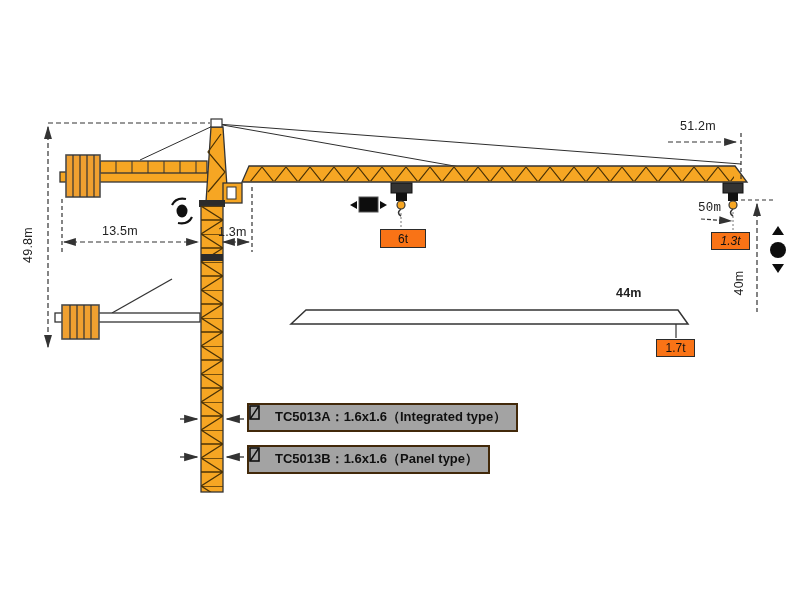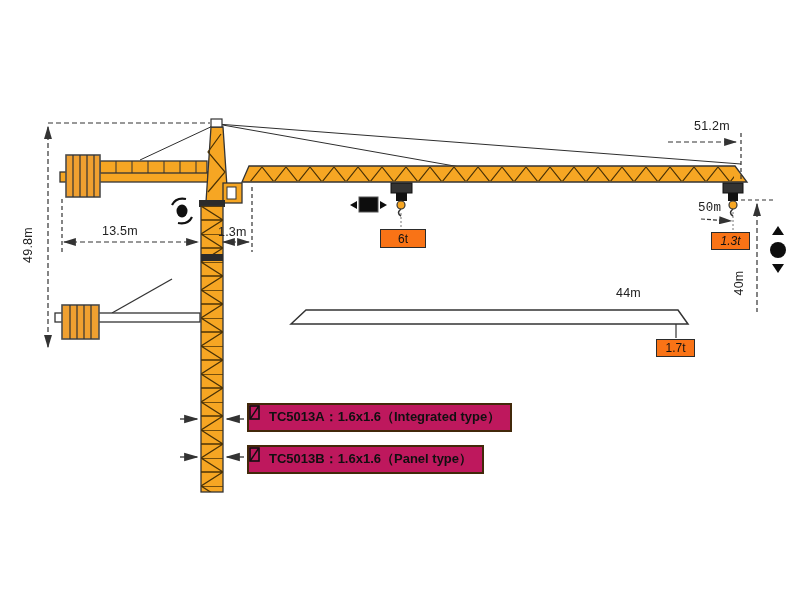--- a/index.html
+++ b/index.html
@@ -4,21 +4,21 @@
 <style>
   html,body{margin:0;padding:0;background:#fff;}
   #stage{position:relative;width:800px;height:600px;background:#ffffff;overflow:hidden;
          font-family:"Liberation Sans","DejaVu Sans",sans-serif;}
   #stage svg{position:absolute;left:0;top:0;}
   .dim{position:absolute;font-size:12.5px;color:#222;white-space:nowrap;letter-spacing:.2px;}
   .dim.rot{transform:rotate(-90deg);transform-origin:center;}
   .loadbox{position:absolute;background:#f97316;border:1.6px solid #2b2b2b;display:flex;
            align-items:center;justify-content:center;font-size:12px;color:#111;}
   .variant{position:absolute;display:inline-flex;align-items:center;gap:7px;
-           background:#be185d;border:2px solid #42290A;padding:3px 10px 4px 20px;
+           background:#a3a3a3;border:2px solid #42290A;padding:3px 10px 4px 26px;
            font-size:13px;font-weight:bold;color:#101010;white-space:nowrap;}
 </style>
 </head>
 <body>
 
 <div id="stage">
 
   <svg width="800" height="600" viewBox="0 0 800 600">
     <defs>
       <marker id="arr" viewBox="0 0 10 6" refX="9" refY="3" markerWidth="11" markerHeight="7" orient="auto-start-reverse">
@@ -132,24 +132,24 @@
       <line x1="180" y1="419" x2="197" y2="419" marker-end="url(#arr)"></line>
       <line x1="244" y1="419" x2="227" y2="419" marker-end="url(#arr)"></line>
       <line x1="180" y1="457" x2="197" y2="457" marker-end="url(#arr)"></line>
       <line x1="244" y1="457" x2="227" y2="457" marker-end="url(#arr)"></line>
     </g>
   </svg>
 
   <span class="dim rot" style="left:10px;top:238px;">49.8m</span>
   <span class="dim" style="left:102px;top:224px;">13.5m</span>
   <span class="dim" style="left:218px;top:225px;">1.3m</span>
-  <span class="dim" style="left:694px;top:119px;">51.2m</span>
+  <span class="dim" style="left:680px;top:119px;">51.2m</span>
   <span class="dim" style="left:698px;top:201px;font-family:Liberation Mono, monospace;">50m</span>
   <span class="dim rot" style="left:727px;top:276px;">40m</span>
-  <span class="dim" style="left:616px;top:286px;">44m</span>
+  <span class="dim" style="left:616px;top:286px;font-weight:bold;">44m</span>
 
   <div class="loadbox" style="left:380px;top:229px;width:44px;height:17px;">
     <span>6t</span>
   </div>
   <div class="loadbox" style="left:711px;top:232px;width:37px;height:16px;font-style:italic;">
     <span>1.3t</span>
   </div>
   <div class="loadbox" style="left:656px;top:339px;width:37px;height:16px;">
     <span>1.7t</span>
   </div>

